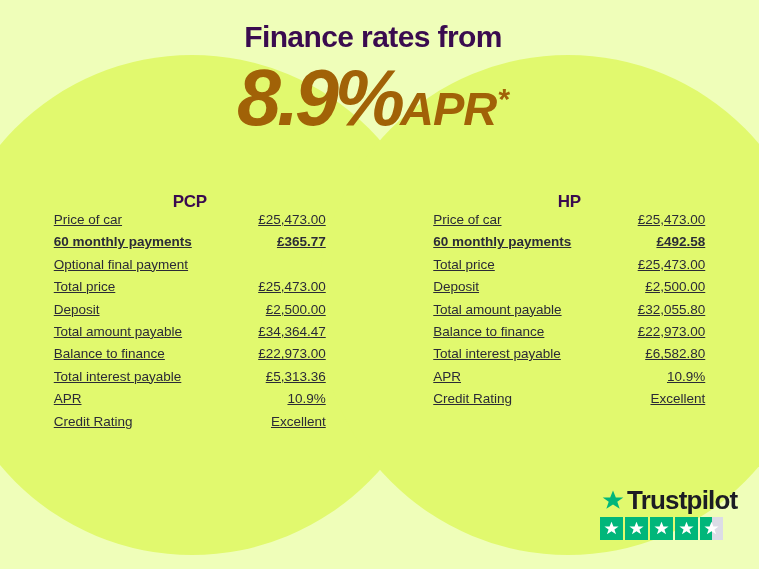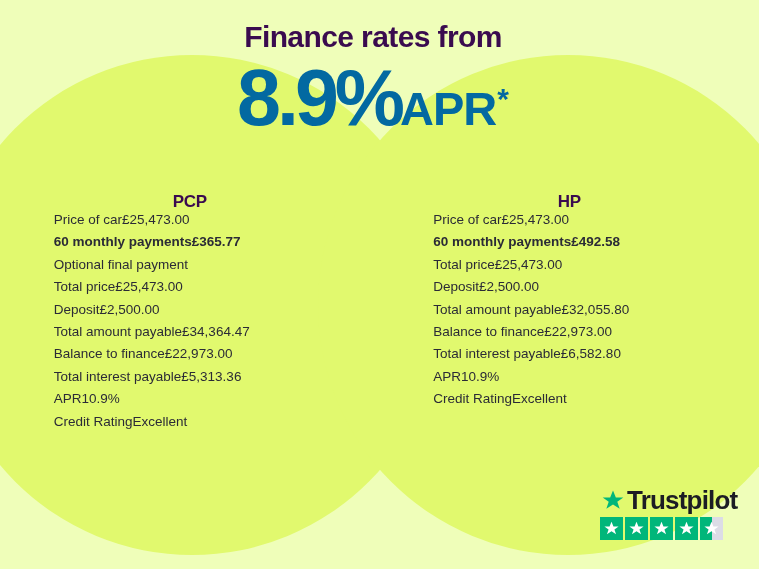--- a/index.html
+++ b/index.html
@@ -37,22 +37,23 @@
     font-weight:bold;
     letter-spacing:-0.6px;
     line-height:1.0;
   }
 
   .rate-line {
     margin-top:6px;
     display:flex;
     align-items:baseline;
     justify-content:center;
-    color:#0369a1;
+    color:#a16207;
     line-height:1;
+    font-style:italic;
   }
   .rate-big {
     font-size:79px;
     font-weight:bold;
     letter-spacing:-4px;
   }
   .rate-suffix {
     font-size:47px;
     font-weight:bold;
     letter-spacing:-1px;
@@ -82,24 +83,26 @@
     color:#3a0b4f;
     font-size:17px;
     font-weight:bold;
     letter-spacing:-0.3px;
   }
 
   .rows { width:100%; }
 
   .row {
     display:flex;
+    justify-content:space-between;
     align-items:baseline;
     font-size:13.5px;
     color:#2b2b36;
     height:22.4px;
+    text-decoration:underline;
   }
   .row .label { white-space:nowrap; }
   .row .value { white-space:nowrap; text-align:right; }
   .row.bold .label,
   .row.bold .value { font-weight:bold; }
 
   
   .disclaimer {
     position:absolute;
     left:28px;

